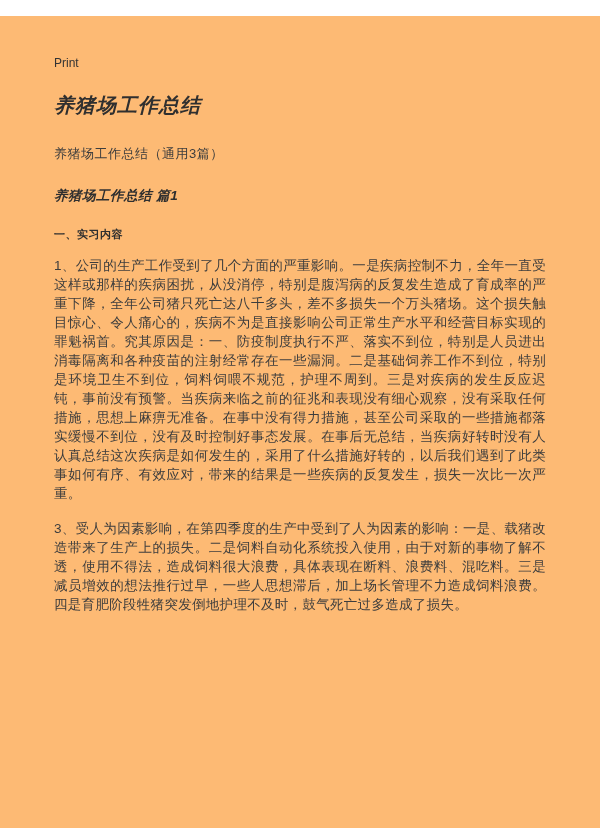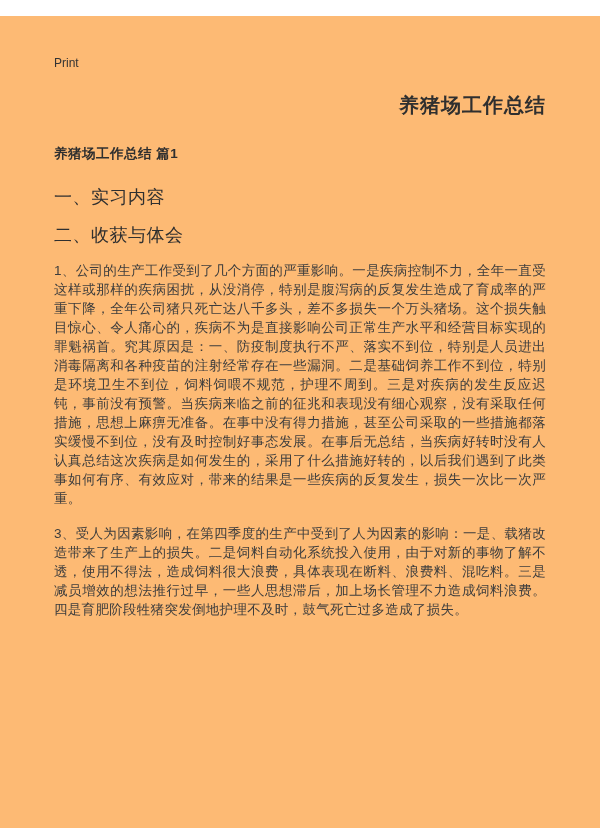--- a/index.html
+++ b/index.html
@@ -24,40 +24,42 @@
     color: #333333;
     margin-bottom: 22px;
     cursor: pointer;
     width: -moz-fit-content;
     width: fit-content;
   }
   .doc-title {
     font-size: 20px;
     font-weight: bold;
     color: #2f2f2f;
-    text-align: right;
+    text-align: left;
     margin: 0 0 26px 0;
     letter-spacing: 1px;
+    font-style: italic;
   }
   .doc-subtitle {
     font-size: 13px;
     color: #3d3d3d;
     margin-bottom: 24px;
     letter-spacing: 0.5px;
   }
   .part-title {
     font-size: 13.5px;
     font-weight: bold;
     color: #2f2f2f;
     margin-bottom: 22px;
     letter-spacing: 0.5px;
+    font-style: italic;
   }
   .section-heading {
-    font-size: 18px;
-    font-weight: normal;
+    font-size: 11px;
+    font-weight: bold;
     color: #2f2f2f;
     margin: 0 0 14px 0;
     letter-spacing: 0.5px;
   }
   .body-paragraph {
     font-size: 13.5px;
     line-height: 19px;
     color: #3d3d3d;
     margin: 0 0 16px 0;
     text-align: justify;
@@ -69,26 +71,26 @@
 </style>
 </head>
 <body>
 
 <div class="page">
 
   <div class="print-label">Print</div>
 
   <h1 class="doc-title">养猪场工作总结</h1>
 
+  <div class="doc-subtitle">养猪场工作总结（通用3篇）</div>
 
   <div class="part-title">养猪场工作总结 篇1</div>
 
   <div class="section-block">
     <div class="section-heading">一、实习内容</div>
   </div>
 
   <div class="section-block">
-    <div class="section-heading">二、收获与体会</div>
     <p class="body-paragraph">1、公司的生产工作受到了几个方面的严重影响。一是疾病控制不力，全年一直受这样或那样的疾病困扰，从没消停，特别是腹泻病的反复发生造成了育成率的严重下降，全年公司猪只死亡达八千多头，差不多损失一个万头猪场。这个损失触目惊心、令人痛心的，疾病不为是直接影响公司正常生产水平和经营目标实现的罪魁祸首。究其原因是：一、防疫制度执行不严、落实不到位，特别是人员进出消毒隔离和各种疫苗的注射经常存在一些漏洞。二是基础饲养工作不到位，特别是环境卫生不到位，饲料饲喂不规范，护理不周到。三是对疾病的发生反应迟钝，事前没有预警。当疾病来临之前的征兆和表现没有细心观察，没有采取任何措施，思想上麻痹无准备。在事中没有得力措施，甚至公司采取的一些措施都落实缓慢不到位，没有及时控制好事态发展。在事后无总结，当疾病好转时没有人认真总结这次疾病是如何发生的，采用了什么措施好转的，以后我们遇到了此类事如何有序、有效应对，带来的结果是一些疾病的反复发生，损失一次比一次严重。</p>
     <p class="body-paragraph">3、受人为因素影响，在第四季度的生产中受到了人为因素的影响：一是、载猪改造带来了生产上的损失。二是饲料自动化系统投入使用，由于对新的事物了解不透，使用不得法，造成饲料很大浪费，具体表现在断料、浪费料、混吃料。三是减员增效的想法推行过早，一些人思想滞后，加上场长管理不力造成饲料浪费。四是育肥阶段牲猪突发倒地护理不及时，鼓气死亡过多造成了损失。</p>
   </div>
 
 </div>
 
 </body></html>

